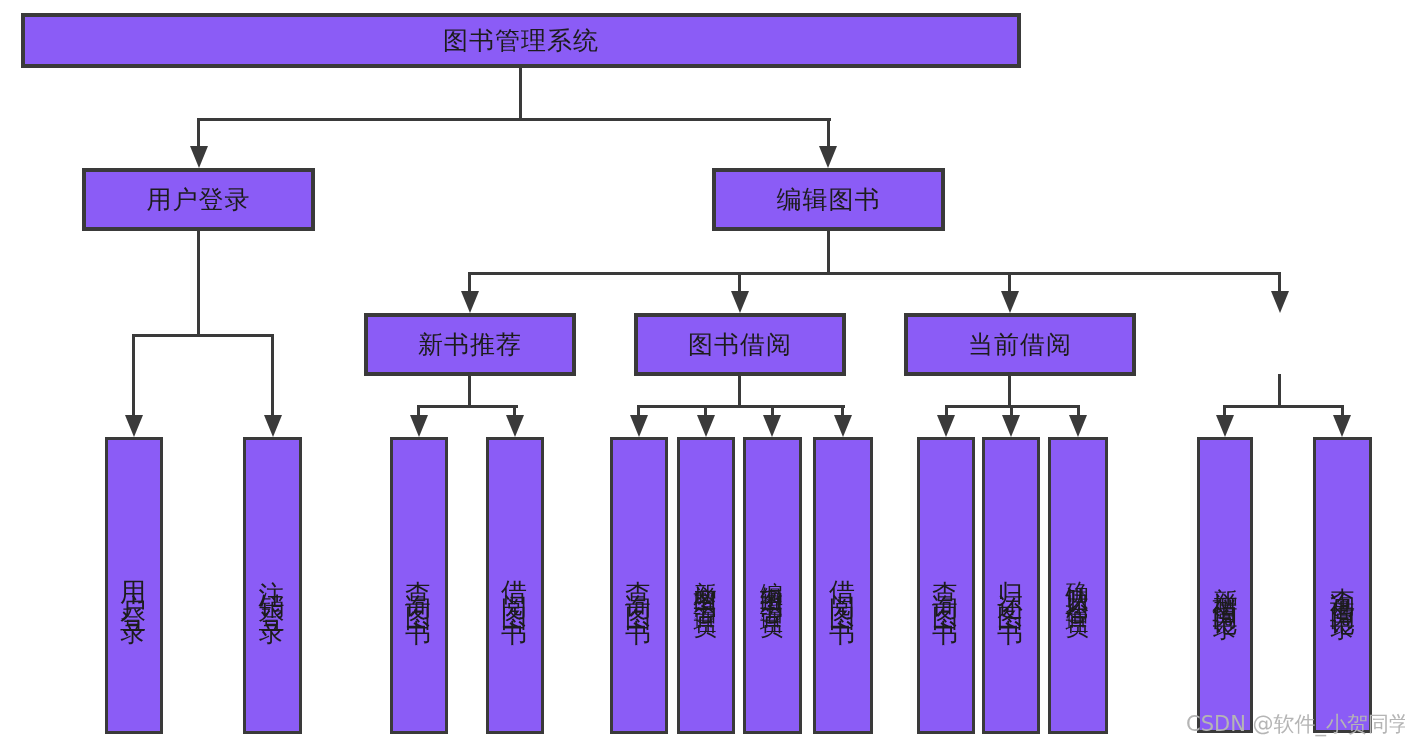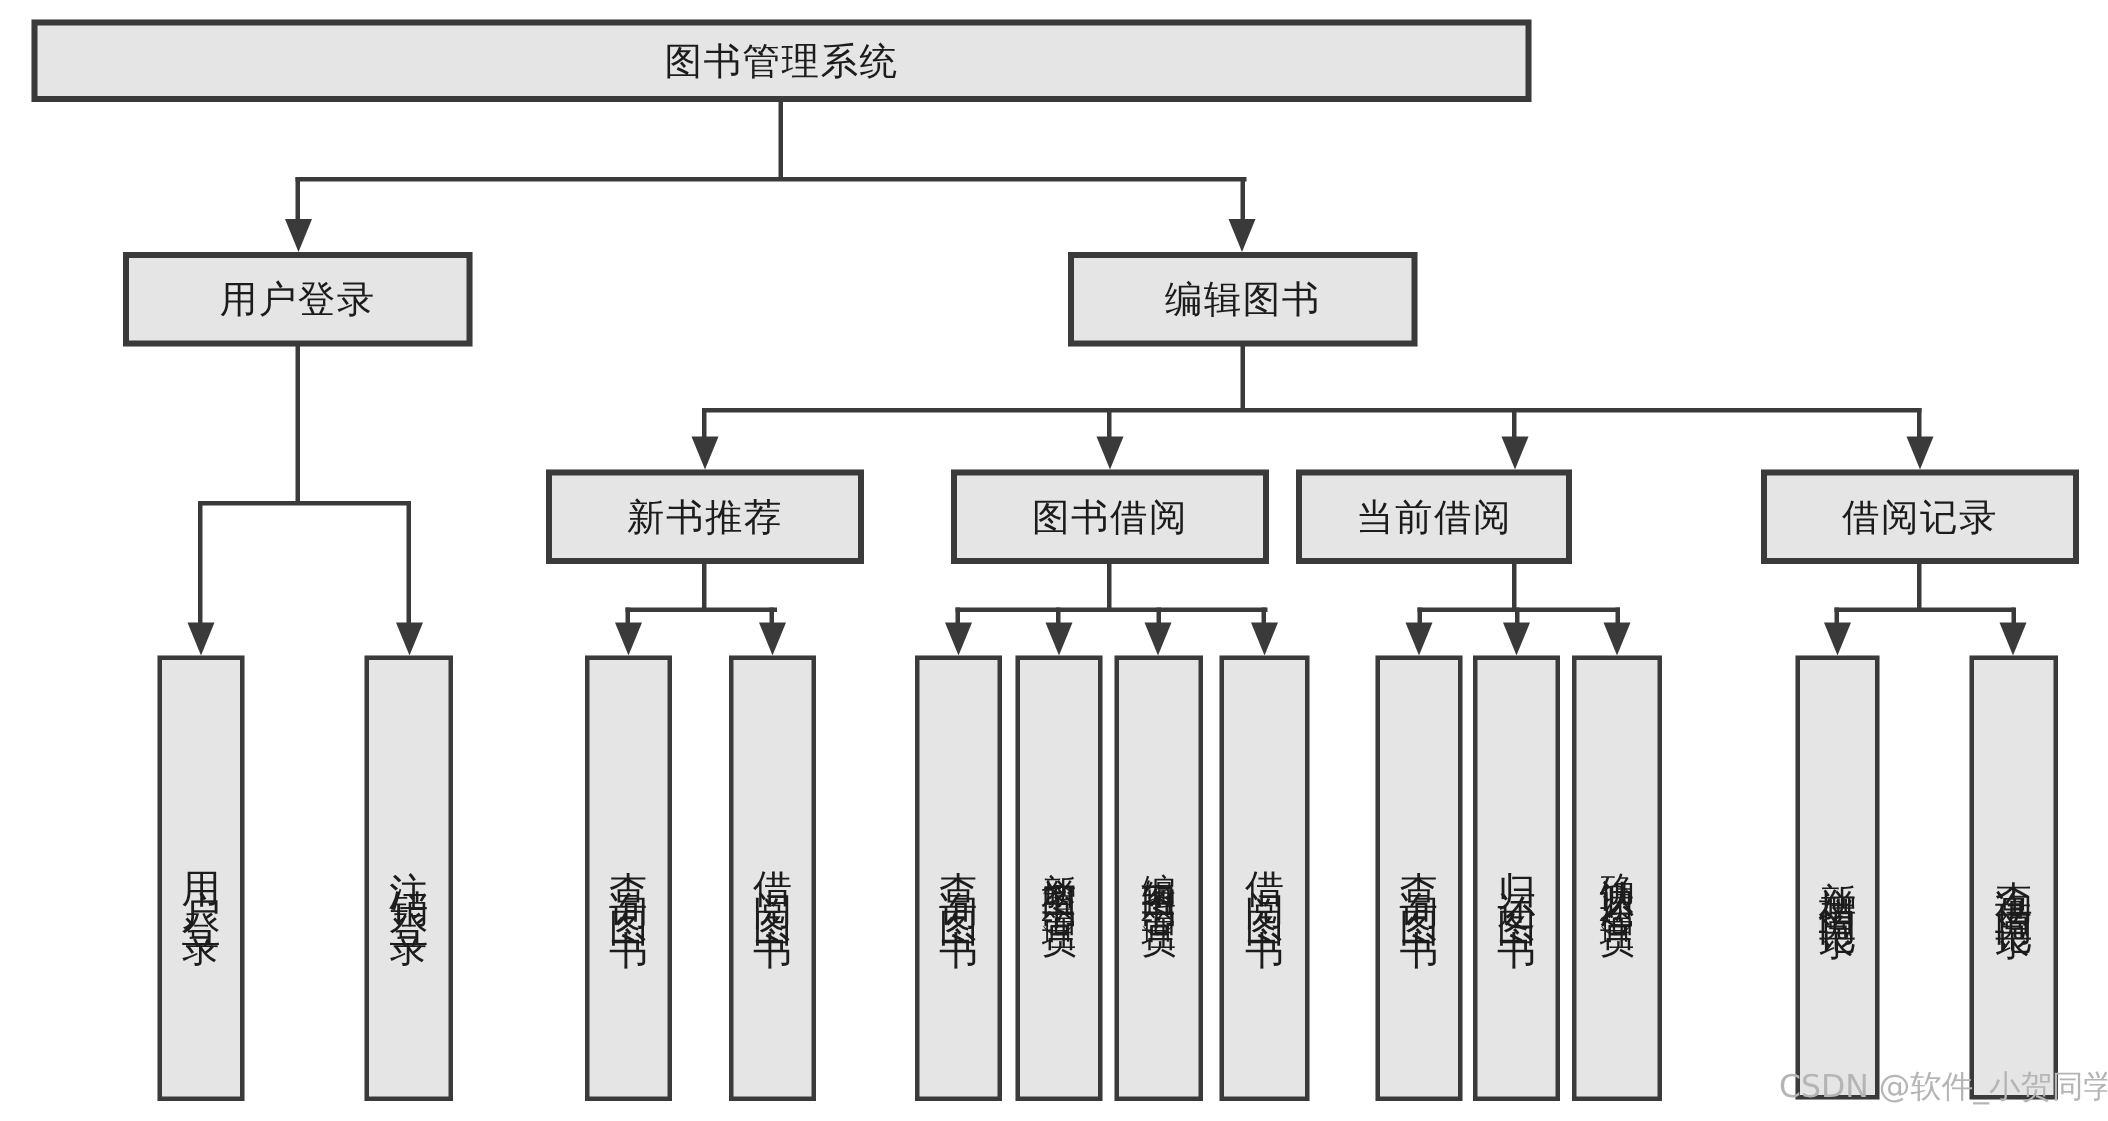--- a/index.html
+++ b/index.html
@@ -8,21 +8,21 @@
     --wm:#b5b5b5;
     --bg:#ffffff;
   }
   html,body{margin:0;padding:0;background:#fff;}
   .canvas{
     position:relative;width:1405px;height:747px;background:var(--bg);
     font-family:"DejaVu Sans","Liberation Sans",sans-serif;overflow:hidden;
   }
   .node{
     position:absolute;box-sizing:border-box;border:4px solid var(--line);
-    background:#e5e5e5;display:flex;align-items:center;justify-content:center;
+    background:#8b5cf6;display:flex;align-items:center;justify-content:center;
     color:var(--text);
   }
   .h-node{font-size:25px;letter-spacing:1px;white-space:nowrap;}
   .leaf{border-width:3px;}
   .vtext{writing-mode:vertical-rl;text-orientation:mixed;display:block;}
   .ls4{font-size:26px;letter-spacing:13px;}
   .ls6{font-size:25px;letter-spacing:6px;}
   .ls9{font-size:23px;letter-spacing:5px;}
   .line{position:absolute;background:var(--line);}
   .arrow{
@@ -75,25 +75,22 @@
   <div class="arrow" style="left:1001px;top:291px;"></div>
   <div class="line" style="left:1278px;top:272px;width:3px;height:23px;"></div>
   <div class="arrow" style="left:1271px;top:291px;"></div>
 
   <div class="node h-node" style="left:634px;top:313px;width:212px;height:63px;">
     <span>图书借阅</span>
   </div>
   <div class="node h-node" style="left:364px;top:313px;width:212px;height:63px;">
     <span>新书推荐</span>
   </div>
-  <div class="node h-node" style="left:864px;top:313px;width:184px;height:63px;">
+  <div class="node h-node" style="left:904px;top:313px;width:232px;height:63px;">
     <span>当前借阅</span>
-  </div>
-  <div class="node h-node" style="left:1174px;top:313px;width:212px;height:63px;">
-    <span>借阅记录</span>
   </div>
 
   <div class="line" style="left:468px;top:374px;width:3px;height:33px;"></div>
   <div class="line" style="left:417px;top:405px;width:101px;height:3px;"></div>
   <div class="line" style="left:417px;top:405px;width:3px;height:16px;"></div>
   <div class="arrow" style="left:410px;top:415px;"></div>
   <div class="line" style="left:513px;top:405px;width:3px;height:16px;"></div>
   <div class="arrow" style="left:506px;top:415px;"></div>
 
   <div class="line" style="left:738px;top:374px;width:3px;height:33px;"></div>

